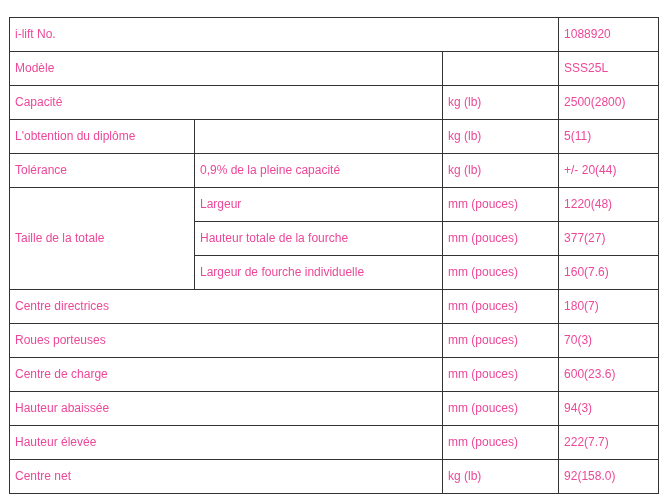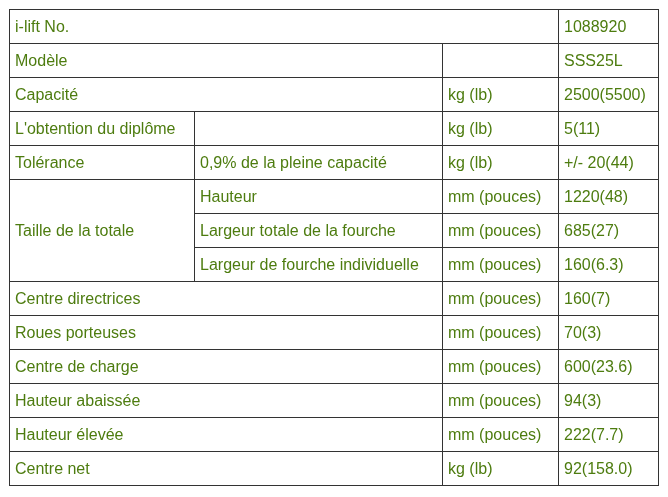--- a/index.html
+++ b/index.html
@@ -1,25 +1,25 @@
 <!DOCTYPE html>
 <html><head>
   <meta charset="utf-8">
   <style>
     html, body { margin: 0; padding: 0; background: #ffffff; }
     body { width: 668px; height: 497px; position: relative; overflow: hidden; }
     table.spec {
       position: absolute;
-      left: 9px; top: 9px;
+      left: 9px; top: 17px;
       width: 649px;
       border-collapse: collapse;
       table-layout: fixed;
       font-family: "Liberation Sans", sans-serif;
-      font-size: 16px;
-      color: #4d7c0f;
+      font-size: 12px;
+      color: #ec4899;
     }
     table.spec td {
       border: 1px solid #333333;
       height: 33px;
       padding: 0 0 0 5px;
       line-height: 33px;
       white-space: nowrap;
       overflow: hidden;
       vertical-align: middle;
       box-sizing: border-box;
@@ -45,54 +45,54 @@
       <td>1088920</td>
     </tr>
     <tr>
       <td colspan="2">Modèle</td>
       <td></td>
       <td>SSS25L</td>
     </tr>
     <tr>
       <td colspan="2">Capacité</td>
       <td>kg (lb)</td>
-      <td>2500(5500)</td>
+      <td>2500(2800)</td>
     </tr>
     <tr>
       <td>L'obtention du diplôme</td>
       <td></td>
       <td>kg (lb)</td>
       <td>5(11)</td>
     </tr>
     <tr>
       <td>Tolérance</td>
       <td>0,9% de la pleine capacité</td>
       <td>kg (lb)</td>
       <td>+/- 20(44)</td>
     </tr>
     <tr>
       <td rowspan="3">Taille de la totale</td>
-      <td>Hauteur</td>
+      <td>Largeur</td>
       <td>mm (pouces)</td>
       <td>1220(48)</td>
     </tr>
     <tr>
-      <td>Largeur totale de la fourche</td>
+      <td>Hauteur totale de la fourche</td>
       <td>mm (pouces)</td>
-      <td>685(27)</td>
+      <td>377(27)</td>
     </tr>
     <tr>
       <td>Largeur de fourche individuelle</td>
       <td>mm (pouces)</td>
-      <td>160(6.3)</td>
+      <td>160(7.6)</td>
     </tr>
     <tr>
       <td colspan="2">Centre directrices</td>
       <td>mm (pouces)</td>
-      <td>160(7)</td>
+      <td>180(7)</td>
     </tr>
     <tr>
       <td colspan="2">Roues porteuses</td>
       <td>mm (pouces)</td>
       <td>70(3)</td>
     </tr>
     <tr>
       <td colspan="2">Centre de charge</td>
       <td>mm (pouces)</td>
       <td>600(23.6)</td>

